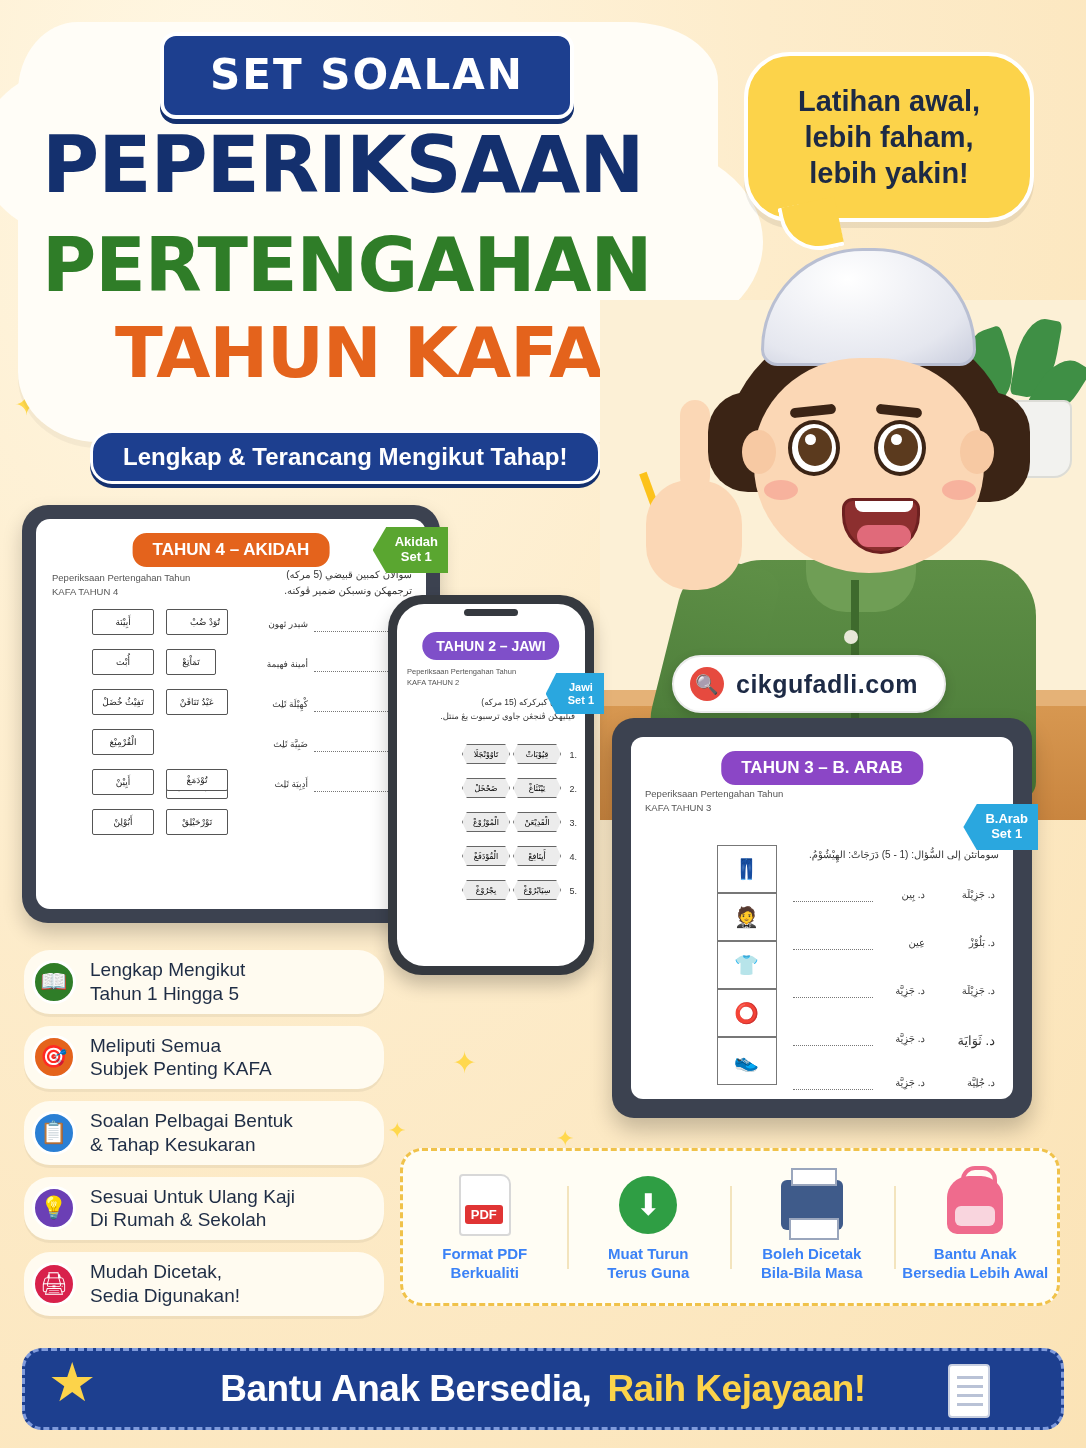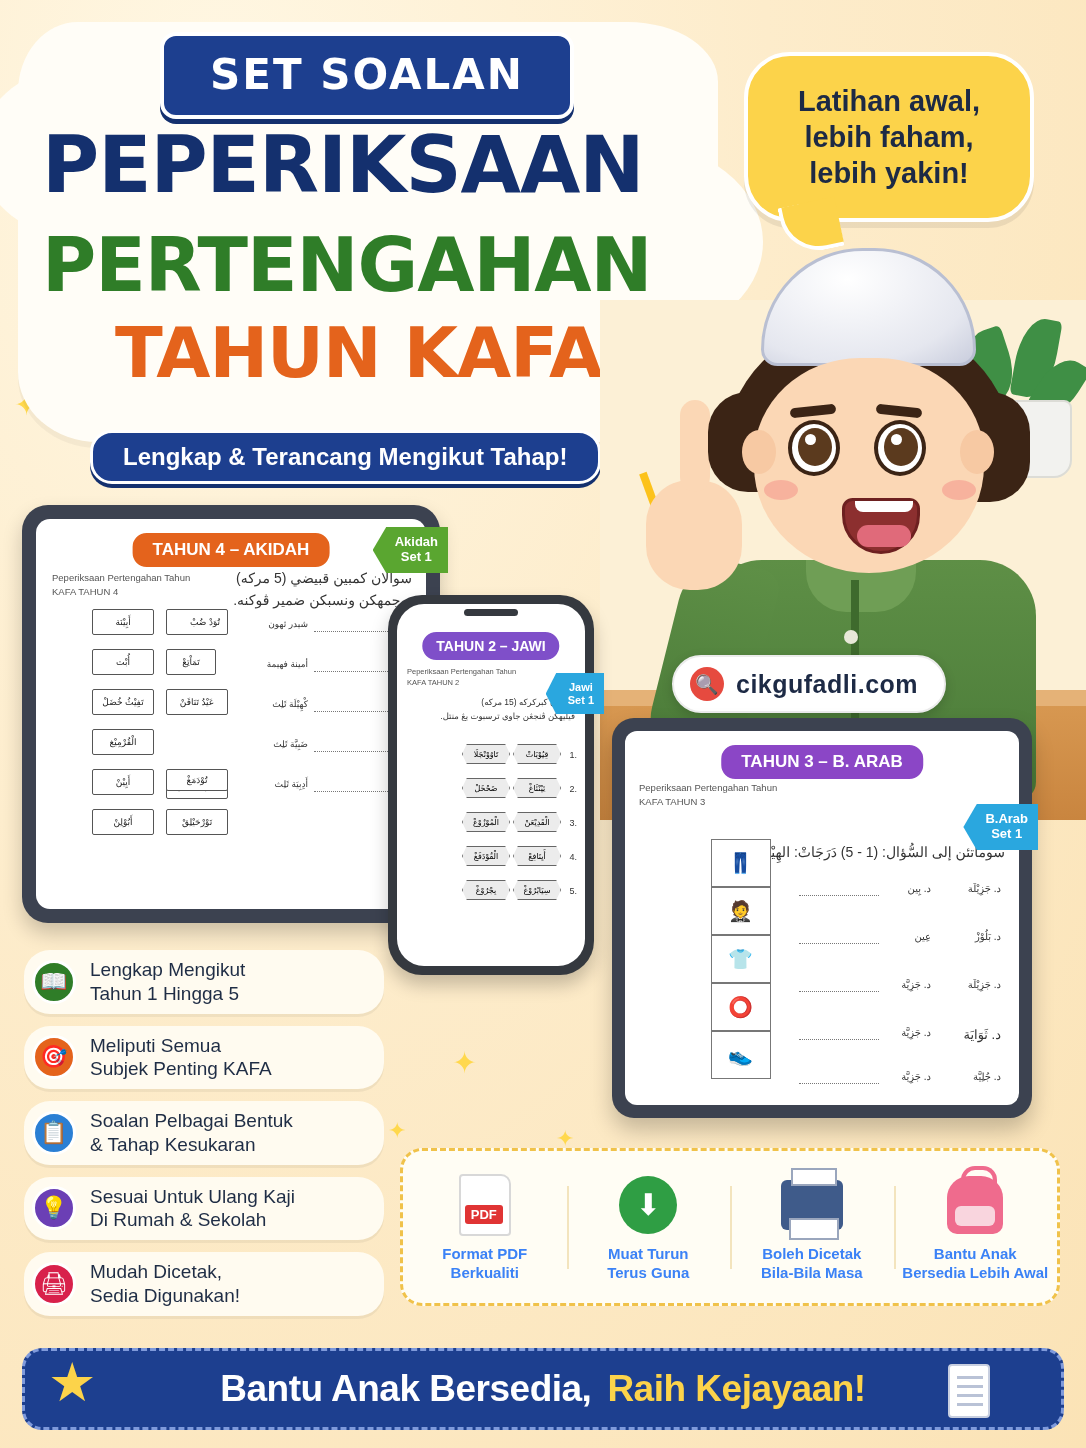--- a/index.html
+++ b/index.html
@@ -171,21 +171,21 @@
   .tablet1 .screen { background:#fff; width:100%; height:100%; border-radius:14px; position:relative; overflow:hidden; }
   .phone {
     position: absolute; left: 388px; top: 595px; width: 206px; height: 380px;
     background:#35393f; border-radius: 34px; padding: 9px;
     box-shadow: 0 10px 18px rgba(0,0,0,0.22);
   }
   .phone .screen { background:#fff; width:100%; height:100%; border-radius:27px; position:relative; overflow:hidden;}
   .notch { position:absolute; left:50%; transform:translateX(-50%); top:5px; width:54px; height:7px; background:#35393f; border-radius:6px;}
   .tablet2 {
     position: absolute; left: 612px; top: 718px; width: 420px; height: 400px;
-    background:#3c4250; border-radius: 22px; padding: 13px;
+    background:#3c4250; border-radius: 22px; padding: 19px;
     box-shadow: 0 12px 22px rgba(0,0,0,0.22);
   }
   .tablet2 .screen { background:#fff; width:100%; height:100%; border-radius:12px; position:relative; overflow:hidden;}
   .stand {
     position:absolute; left: 500px; top: 1020px; width: 560px; height: 132px;
     background: #5b6280; border-radius: 18px 40px 22px 22px; transform: rotate(-1deg);
     z-index: -1;
   }
   .badge-head {
     position:absolute; left: 50%; transform: translateX(-50%); top: 12px;
@@ -196,21 +196,21 @@
   .badge-head.blue { background:#7f4fc9; }
   .badge-head.purple { background:#8b46c6; }
   .arrow-tag {
     position:absolute; color:#fff; font-weight:bold; font-size: 13px;
     text-align:center; line-height:1.15; padding: 8px 10px 8px 22px;
     background:#5aa630;
     clip-path: polygon(18% 0, 100% 0, 100% 100%, 18% 100%, 0 50%);
   }
   .arrow-tag.cyan { background:#2aa7df; }
   .paper-head { position:absolute; left: 16px; top: 52px; font-size: 9.5px; color:#555; line-height:1.5; }
-  .paper-title { position:absolute; right: 14px; top: 48px; text-align:right; font-size: 14px; color:#333; direction: rtl; line-height: 1.6; }
+  .paper-title { position:absolute; right: 14px; top: 48px; text-align:right; font-size: 10px; color:#333; direction: rtl; line-height: 1.6; }
   .wsbox {
     position:absolute; border:1px solid #555; border-radius:2px;
     display:flex; align-items:center; justify-content:center;
     font-size: 9px; color:#222; direction: rtl; background:#fff;
   }
   .wsline { position:absolute; border-bottom:1px dotted #777; }
   .qnum { position:absolute; font-size:9px; color:#333; }
   .hexrow { position:absolute; display:flex; gap:3px; }
   .hex {
     width: 48px; height: 20px; background:#ececec; border:1px solid #666;

